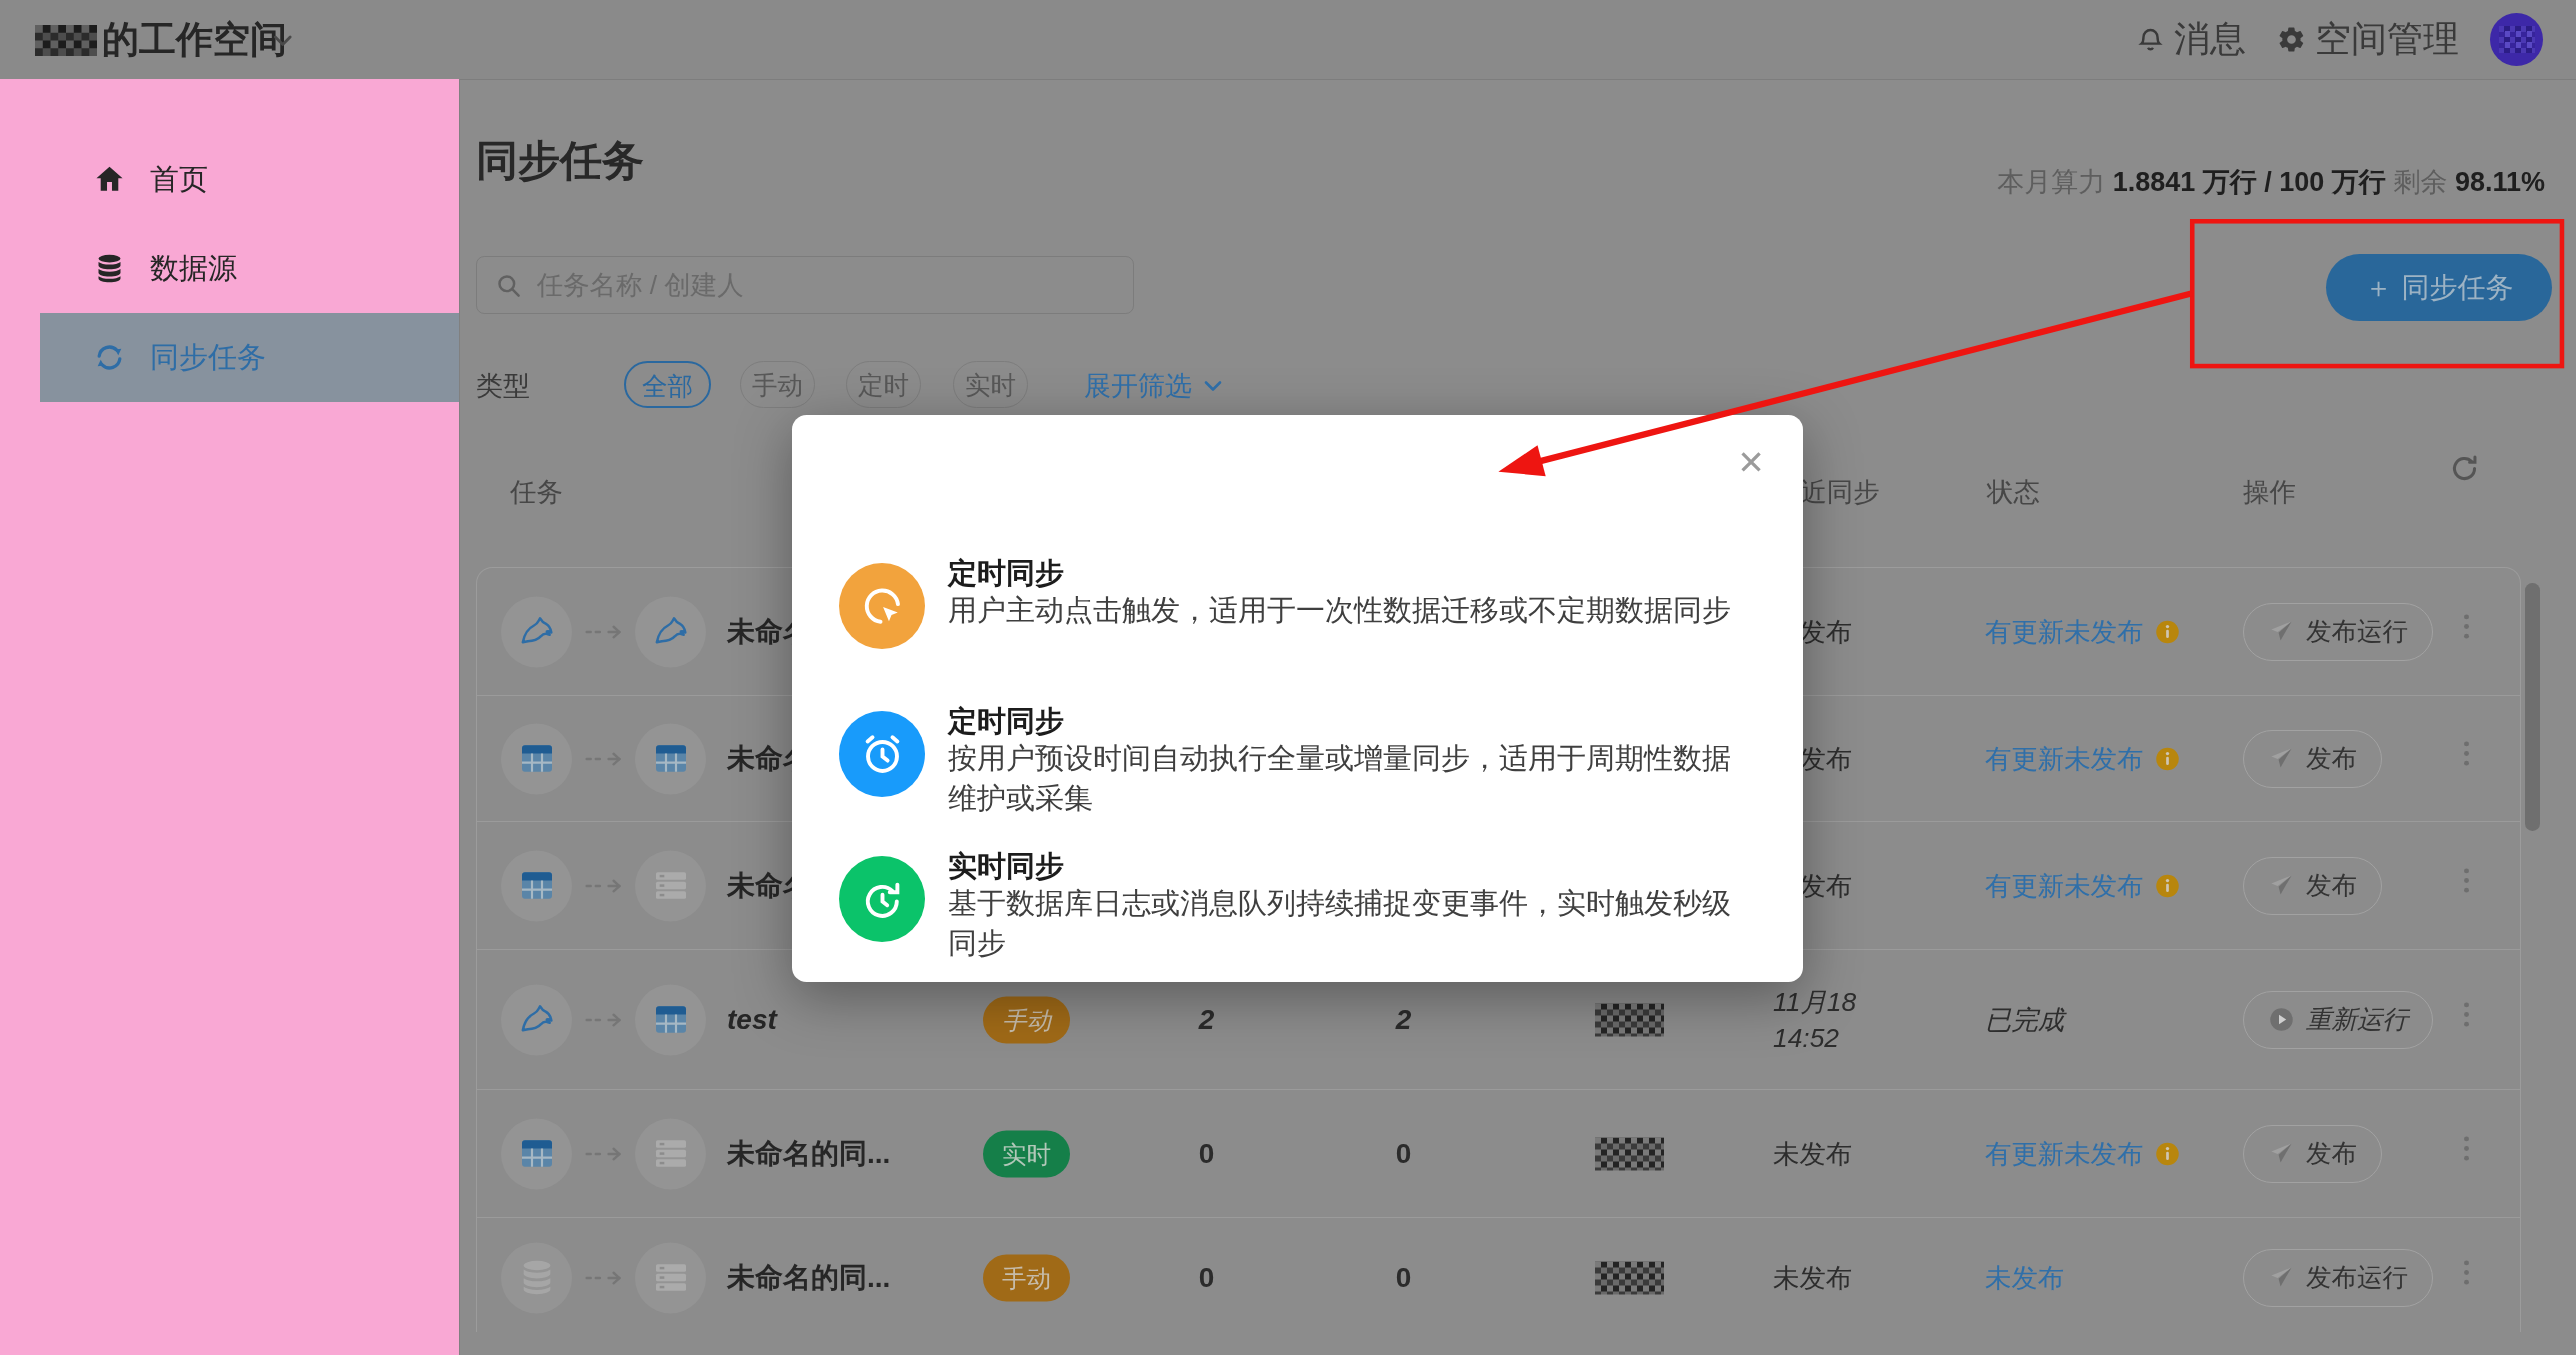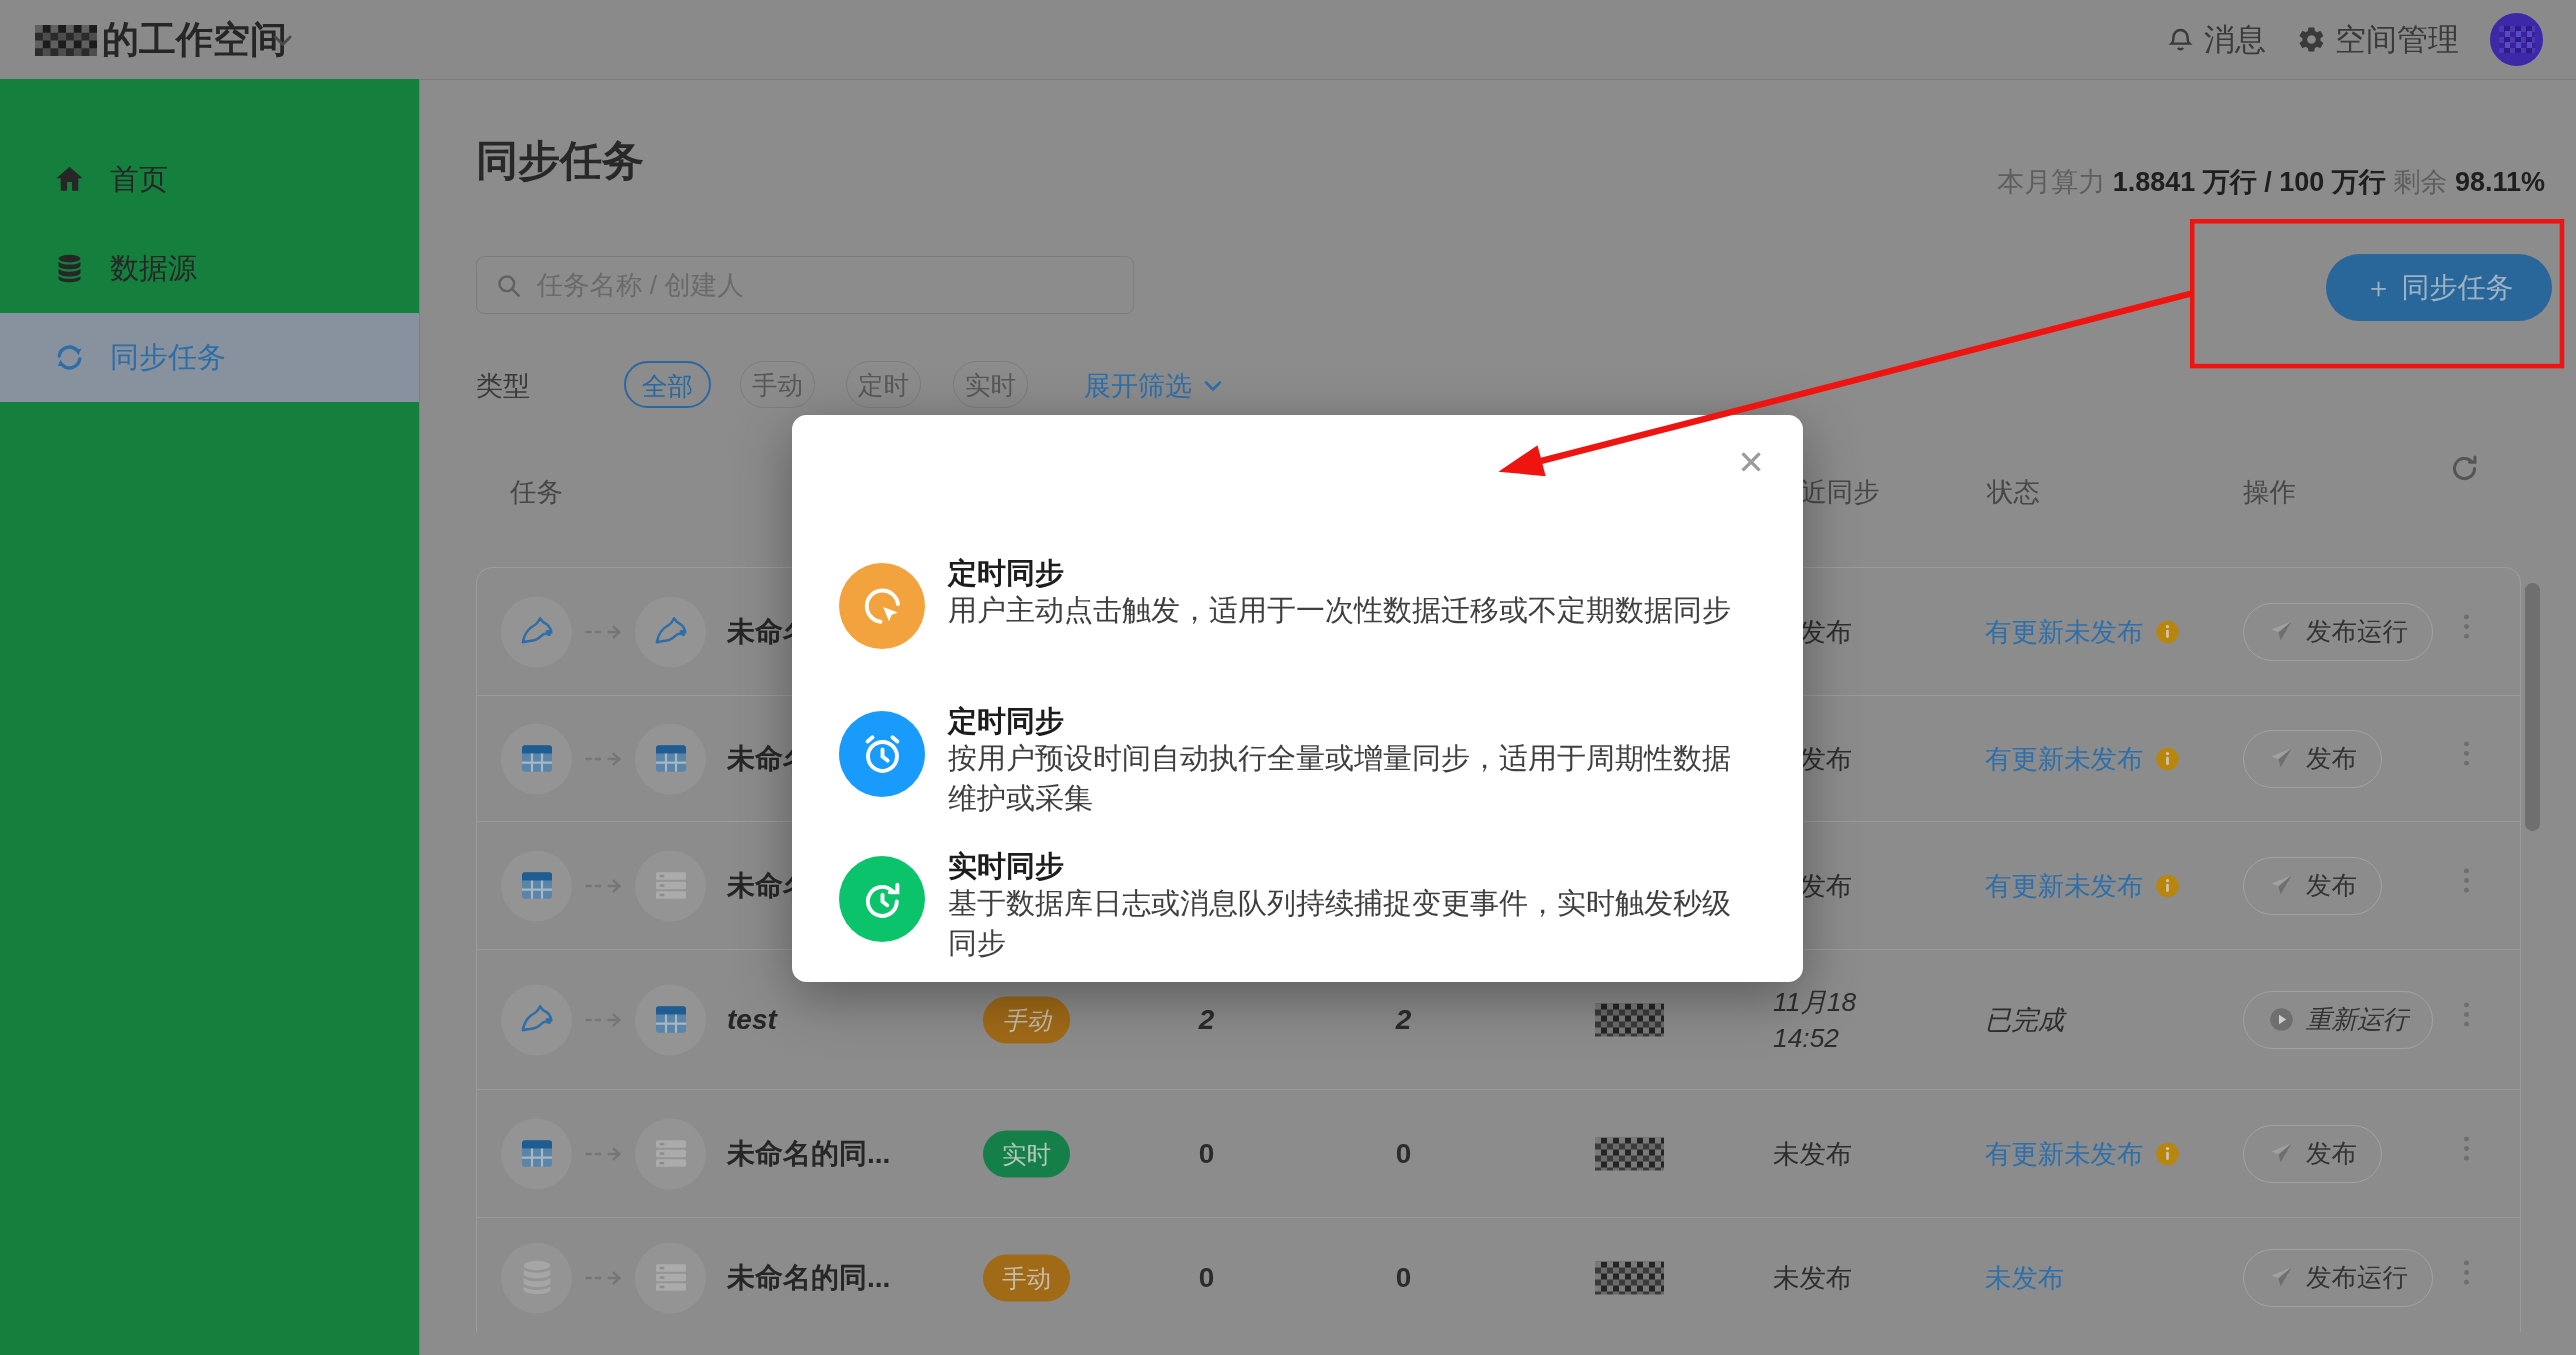--- a/index.html
+++ b/index.html
@@ -13,29 +13,29 @@
   svg{display:block;}
 
   
   #topbar{left:0;top:0;width:2576px;height:79px;background:#8a8a8a;border-bottom:0.9px solid #7d7d7d;}
   .ws-mosaic{left:35px;top:24.6px;width:62px;height:31px;
     background:conic-gradient(#1c1c1c 25%,#4d4d4d 0 50%,#2b2b2b 0 75%,#606060 0);
     background-size:15.5px 15.5px;}
   .ws-label{left:102px;top:0;height:79px;line-height:79px;font-size:37px;font-weight:700;color:#262626;}
   .ws-chevron{left:270px;top:28px;width:25.5px;height:25.5px;color:#4a4a4a;}
   .tb-right{right:33px;top:0;height:79px;display:flex;align-items:center;gap:31px;position:absolute;}
-  .tb-item{display:flex;align-items:center;gap:9px;color:#3a3a3a;font-size:31px;}
+  .tb-item{display:flex;align-items:center;gap:9px;color:#3a3a3a;font-size:36px;}
   .tb-ic{width:29px;height:29px;color:#3a3a3a;}
   .avatar{width:53px;height:53px;border-radius:50%;background:#3d28a8;overflow:hidden;position:relative;}
   .avatar .px{position:absolute;left:9px;top:12.8px;width:36px;height:27px;
     background:conic-gradient(#2c1d86 25%,#5a49c4 0 50%,#37249c 0 75%,#4b38b4 0);
     background-size:11px 11px;}
 
   
-  #sidebar{left:0;top:79px;width:419px;height:1276px;background:#15803d;border-right:0.9px solid #808080;}
+  #sidebar{left:0;top:79px;width:419px;height:1276px;background:#f9a8d4;border-right:0.9px solid #808080;padding-left:40px;}
   .side-item{position:relative;height:89px;display:flex;align-items:center;cursor:pointer;}
   .side-item .sicon{width:33px;height:33px;margin-left:53px;color:#262626;}
   .side-item .slabel{margin-left:24px;font-size:29px;color:#262626;}
   .side-item.active{background:#87929e;}
   .side-item.active .sicon, .side-item.active .slabel{color:#2e6da6;}
   .side-item:nth-child(1){margin-top:56px;}
 
   
   .page-title{left:476px;top:133px;font-size:42px;font-weight:700;color:#282828;}
   .quota{top:164px;right:31px;position:absolute;font-size:27px;color:#5e5e5e;}

